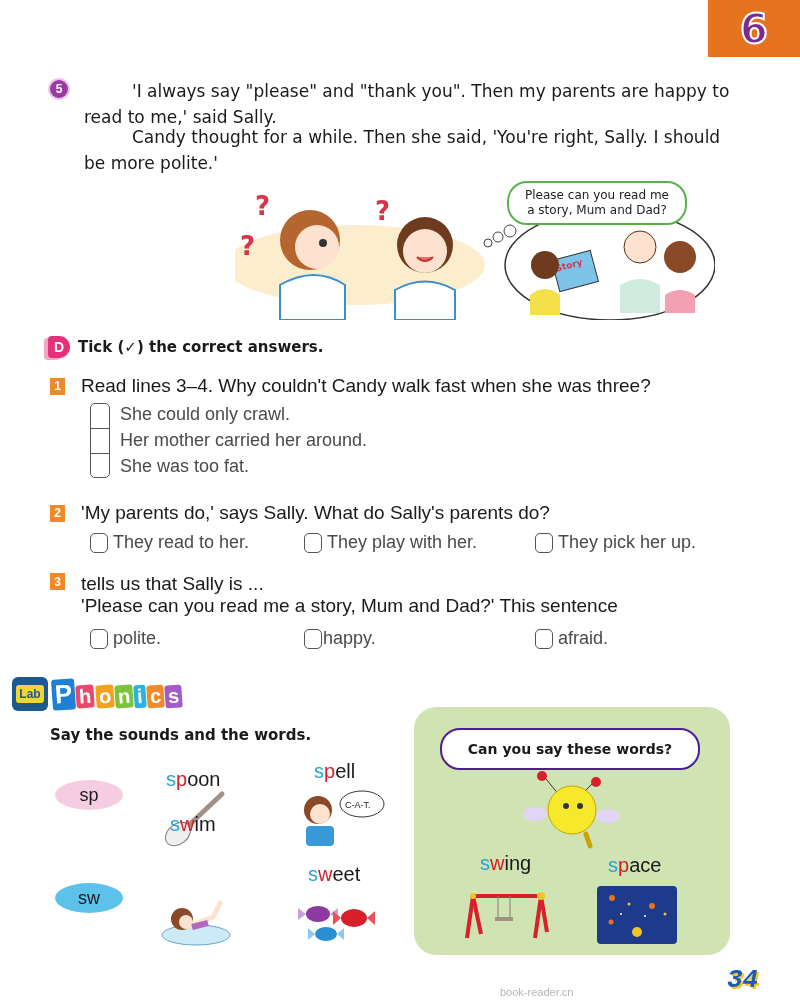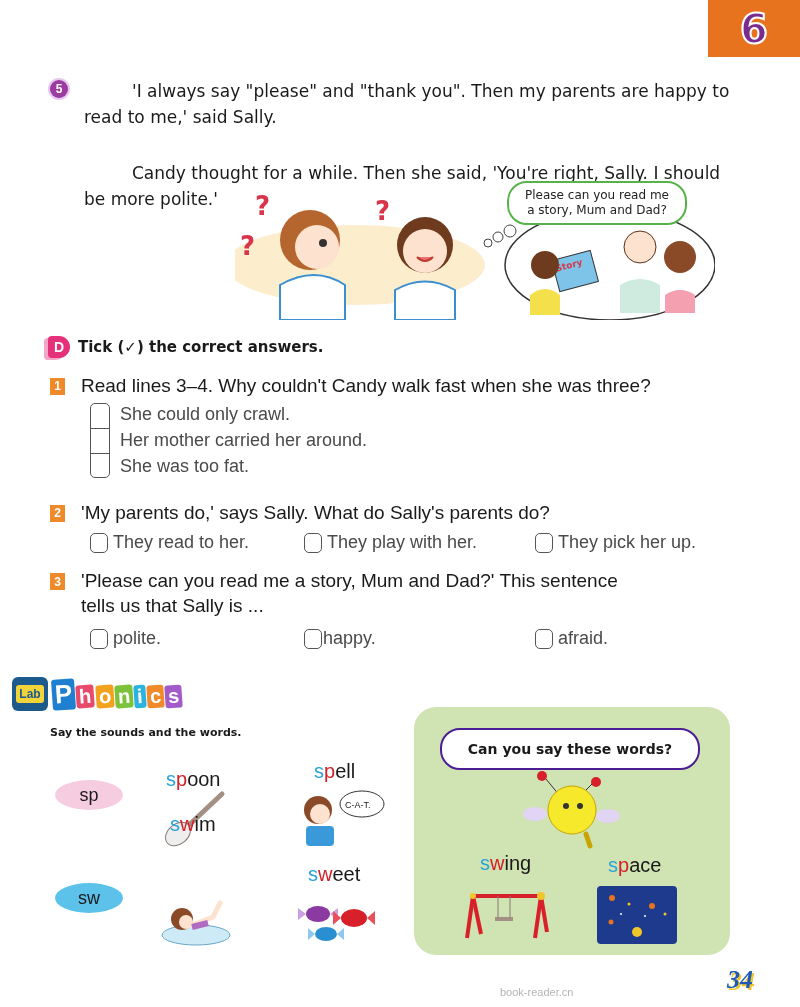--- a/index.html
+++ b/index.html
@@ -3,47 +3,47 @@
   <meta charset="utf-8">
   <style>
     html, body { margin:0; padding:0; }
     body { width:800px; height:1007px; position:relative; background:#ffffff; overflow:hidden; font-family:"Liberation Sans", sans-serif; color:#1a1a1a; }
     .abs { position:absolute; }
     .unit-tab { left:708px; top:0; width:92px; height:57px; background:#e8731f; display:flex; align-items:center; justify-content:center; }
     .unit-num { font-family:"DejaVu Sans", sans-serif; font-weight:bold; font-size:40px; color:#7b2a8e; -webkit-text-stroke:2px #ffffff; line-height:1; }
     .story { font-family:"DejaVu Sans", sans-serif; font-size:17px; line-height:26px; color:#1a1a1a; }
     .para-num { left:50px; top:80px; width:18px; height:18px; border-radius:50%; background:#9b3aa0; color:#fff; font-size:12px; font-weight:bold; display:flex; align-items:center; justify-content:center; box-shadow:0 0 0 2px #e9c7ee; }
     .p1 { left:84px; top:78px; width:660px; }
-    .p2 { left:84px; top:124px; width:660px;margin-top:36px; }
+    .p2 { left:84px; top:124px; width:660px; }
     .indent { display:inline-block; width:48px; }
     .illus { left:235px; top:185px; width:480px; height:135px; }
     .bubble-txt { font-family:"DejaVu Sans", sans-serif; font-size:12px; line-height:15px; text-align:center; color:#222; }
     .sec-d { left:48px; top:336px; display:flex; align-items:center; gap:8px; }
     .d-badge { width:22px; height:22px; background:#e5307a; color:#fff; font-weight:bold; font-size:14px; display:flex; align-items:center; justify-content:center; border-radius:4px 12px 12px 4px; box-shadow:-4px 2px 0 #f4a6c6; }
     .sec-title { font-family:"DejaVu Sans", sans-serif; font-weight:bold; font-size:15px; }
     .q-num { width:15px; height:17px; background:#ef8a2a; color:#fff; font-size:12px; font-weight:bold; display:flex; align-items:center; justify-content:center; }
     .q-text { font-size:19px; color:#1a1a1a; }
     .opt-text { font-size:18px; color:#4a4a4a; }
     .cbox { width:18px; height:20px; border:1.5px solid #555; border-radius:5px; box-sizing:border-box; background:#fff; }
     .row { display:flex; align-items:center; }
     .stack-box { left:90px; top:403px; width:20px; height:75px; border:1.5px solid #555; border-radius:5px; box-sizing:border-box; }
     .stack-box div { height:25px; border-bottom:1.5px solid #555; box-sizing:border-box; }
     .stack-box div:last-child { border-bottom:none; }
     .phonics-logo { left:12px; top:677px; display:flex; align-items:center; gap:4px; }
     .lab { width:36px; height:34px; background:#1d5a8c; border-radius:6px; display:flex; align-items:center; justify-content:center; }
     .lab span { background:#f2d43a; color:#1d5a8c; font-weight:bold; font-size:12px; padding:2px 3px; border-radius:3px; }
     .ph-letter { display:inline-block; font-weight:bold; color:#fff; font-size:20px; padding:0 3px; margin-right:1px; border-radius:3px; transform:rotate(-4deg); }
-    .say { left:50px; top:726px; font-family:"DejaVu Sans", sans-serif; font-weight:bold; font-size:11px; }
+    .say { left:50px; top:726px; font-family:"DejaVu Sans", sans-serif; font-weight:bold; font-size:15px; }
     .pill { width:68px; height:30px; border-radius:50%; display:flex; align-items:center; justify-content:center; font-size:18px; color:#1a1a1a; }
     .word { font-size:20px; color:#1a1a1a; }
     .blue { color:#2aa3d6; } .red { color:#d4202a; }
     .green-panel { left:414px; top:707px; width:316px; height:248px; background:#cfe3b3; border-radius:22px; }
     .speech { left:440px; top:728px; width:256px; height:38px; background:#fff; border:2px solid #4c1d95; border-radius:20px; display:flex; align-items:center; justify-content:center; font-family:"DejaVu Sans", sans-serif; font-weight:bold; font-size:14px; }
     .footer-url { left:500px; top:986px; font-size:11px; color:#b5b5b5; }
-    .page-num { left:727px; top:965px; font-family:Liberation Serif, serif; font-weight:bold; font-size:26px; color:#1e5bb5; text-shadow:2px 2px 0 #f2c628; font-style:italic; }
+    .page-num { left:727px; top:965px; font-family:Liberation Mono, monospace; font-weight:bold; font-size:26px; color:#1e5bb5; text-shadow:2px 2px 0 #f2c628; font-style:italic; }
   </style>
 </head>
 <body>
 
 <div class="abs unit-tab">
   <span class="unit-num">6</span>
 </div>
 
 <div class="abs para-num">5</div>
 <div class="abs story p1"><span class="indent"></span><span>'I always say "please" and "thank you". Then my parents are happy to read to me,' said Sally.</span></div>
@@ -119,22 +119,22 @@
   <span class="opt-text">They play with her.</span>
 </div>
 <div class="abs row" style="left:535px; top:532px; gap:5px;">
   <span class="cbox"></span>
   <span class="opt-text">They pick her up.</span>
 </div>
 
 <div class="abs row" style="left:50px; top:570px; gap:16px; align-items:flex-start;">
   <span class="q-num" style="margin-top:3px;">3</span>
   <div>
+    <div class="q-text" style="margin-top:3px;">tells us that Sally is ...</div>
     <div class="q-text">'Please can you read me a story, Mum and Dad?' This sentence</div>
-    <div class="q-text" style="margin-top:3px;">tells us that Sally is ...</div>
   </div>
 </div>
 <div class="abs row" style="left:90px; top:628px; gap:5px;">
   <span class="cbox"></span>
   <span class="opt-text">polite.</span>
 </div>
 <div class="abs row" style="left:304px; top:628px; gap:1px;">
   <span class="cbox"></span>
   <span class="opt-text">happy.</span>
 </div>

